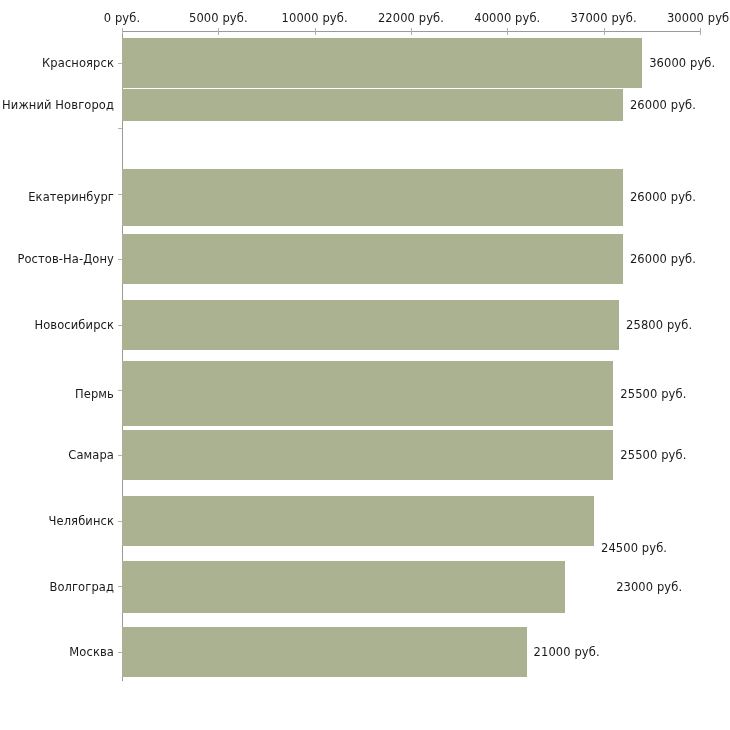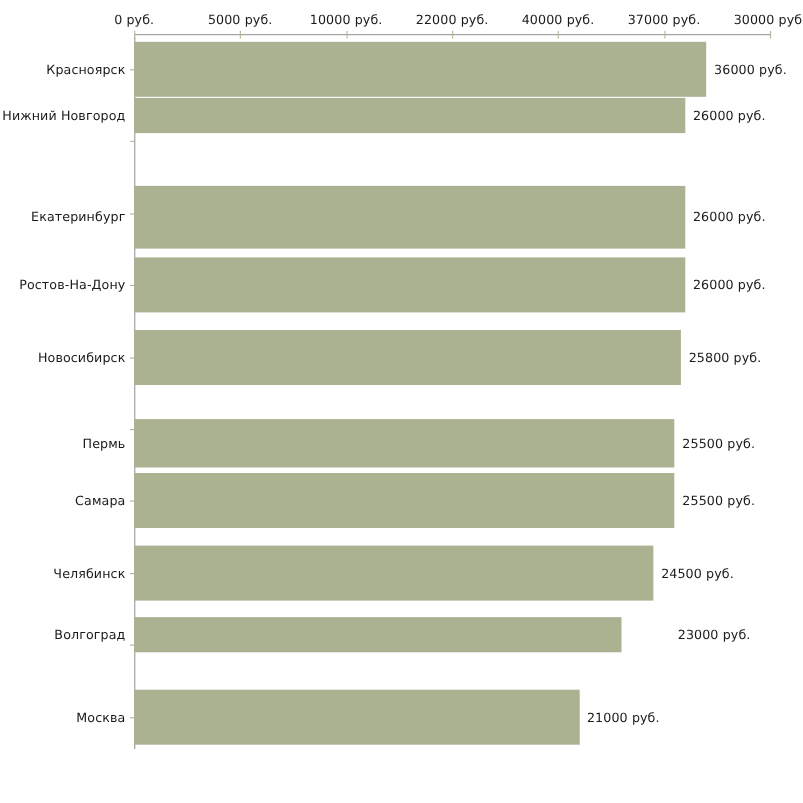--- a/index.html
+++ b/index.html
@@ -150,39 +150,39 @@
         <div class="cat-label" style="right: 616px;">Ростов-На-Дону</div>
         <div class="val-label" style="left: 629.933px;">26000 руб.</div>
       </div>
       <div class="cat-tick" style="left: 118px; top: 259.2px;"></div>
       <div class="bar-row" style="top: 299.6px; height: 50px;">
         <div class="bar" style="left: 122px; width: 497.08px; background: rgb(170, 178, 146);"></div>
         <div class="cat-label" style="right: 616px;">Новосибирск</div>
         <div class="val-label" style="left: 626.08px;">25800 руб.</div>
       </div>
       <div class="cat-tick" style="left: 118px; top: 324.6px;"></div>
-      <div class="bar-row" style="top: 381px; height: 44px;">
+      <div class="bar-row" style="top: 361px; height: 65px;">
         <div class="bar" style="left: 122px; width: 491.3px; background: rgb(170, 178, 146);"></div>
         <div class="cat-label" style="right: 616px;">Пермь</div>
         <div class="val-label" style="left: 620.3px;">25500 руб.</div>
       </div>
       <div class="cat-tick" style="left: 118px; top: 390px;"></div>
       <div class="bar-row" style="top: 430.4px; height: 50px;">
         <div class="bar" style="left: 122px; width: 491.3px; background: rgb(170, 178, 146);"></div>
         <div class="cat-label" style="right: 616px;">Самара</div>
         <div class="val-label" style="left: 620.3px;">25500 руб.</div>
       </div>
       <div class="cat-tick" style="left: 118px; top: 455.4px;"></div>
       <div class="bar-row" style="top: 495.8px; height: 50px;">
         <div class="bar" style="left: 122px; width: 472.033px; background: rgb(170, 178, 146);"></div>
         <div class="cat-label" style="right: 616px;">Челябинск</div>
-        <div class="val-label" style="left: 601.033px;">24500 руб.</div>
+        <div class="val-label" style="left: 601.033px; margin-top: 27px;">24500 руб.</div>
       </div>
       <div class="cat-tick" style="left: 118px; top: 520.8px;"></div>
-      <div class="bar-row" style="top: 561.2px; height: 32px;">
+      <div class="bar-row" style="top: 561.2px; height: 52px;">
         <div class="bar" style="left: 122px; width: 443.133px; background: rgb(170, 178, 146);"></div>
         <div class="cat-label" style="right: 616px;">Волгоград</div>
         <div class="val-label" style="left: 572.133px; margin-left: 44px;">23000 руб.</div>
       </div>
       <div class="cat-tick" style="left: 118px; top: 586.2px;"></div>
       <div class="bar-row" style="top: 626.6px; height: 50px;">
         <div class="bar" style="left: 122px; width: 404.6px; background: rgb(170, 178, 146);"></div>
         <div class="cat-label" style="right: 616px;">Москва</div>
         <div class="val-label" style="left: 533.6px;">21000 руб.</div>
       </div>

